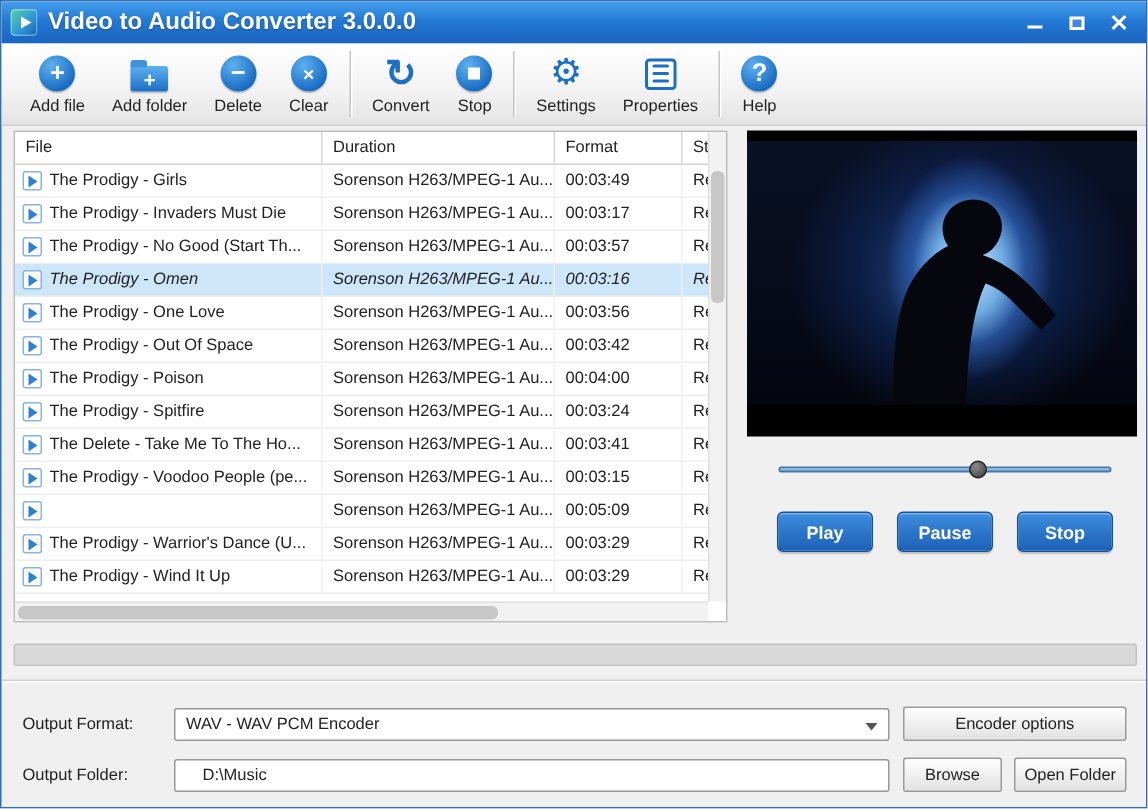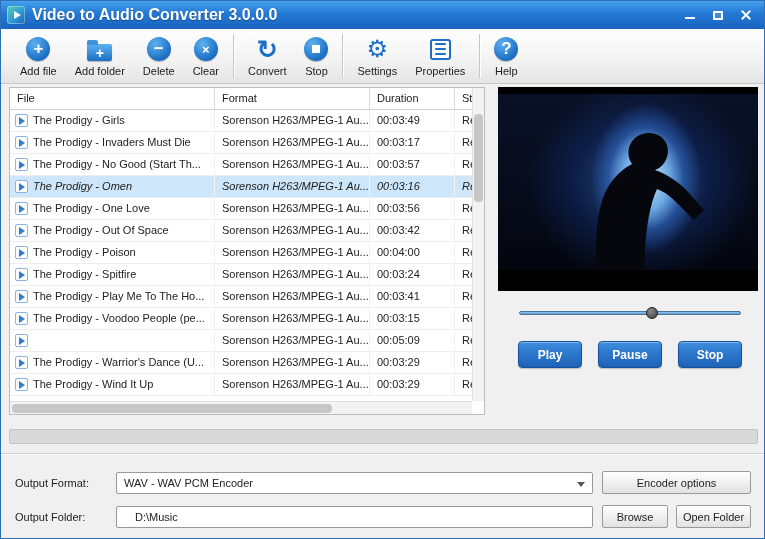--- a/index.html
+++ b/index.html
@@ -257,22 +257,22 @@
           </div>
         </div>
       <div class="tb-label">Help</div>
     </div>
   </div>
 
   <div class="list-panel">
     <div class="tviewport">
       <div class="thead tgrid">
         <div class="hcell">File</div>
+        <div class="hcell">Duration</div>
         <div class="hcell">Format</div>
-        <div class="hcell">Duration</div>
         <div class="hcell">Stat</div>
       </div>
       <div>
           <div class="trow tgrid">
             <div class="cell file-cell">
               <span class="row-icon">
                 <span class="tri"></span>
               </span>
               <span>The Prodigy - Girls</span>
             </div>
@@ -355,21 +355,21 @@
             </div>
             <div class="cell">Sorenson H263/MPEG-1 Au...</div>
             <div class="cell">00:03:24</div>
             <div class="cell">Read</div>
           </div>
           <div class="trow tgrid">
             <div class="cell file-cell">
               <span class="row-icon">
                 <span class="tri"></span>
               </span>
-              <span>The Prodigy - Play Me To The Ho...</span>
+              <span>The Delete - Take Me To The Ho...</span>
             </div>
             <div class="cell">Sorenson H263/MPEG-1 Au...</div>
             <div class="cell">00:03:41</div>
             <div class="cell">Read</div>
           </div>
           <div class="trow tgrid">
             <div class="cell file-cell">
               <span class="row-icon">
                 <span class="tri"></span>
               </span>

